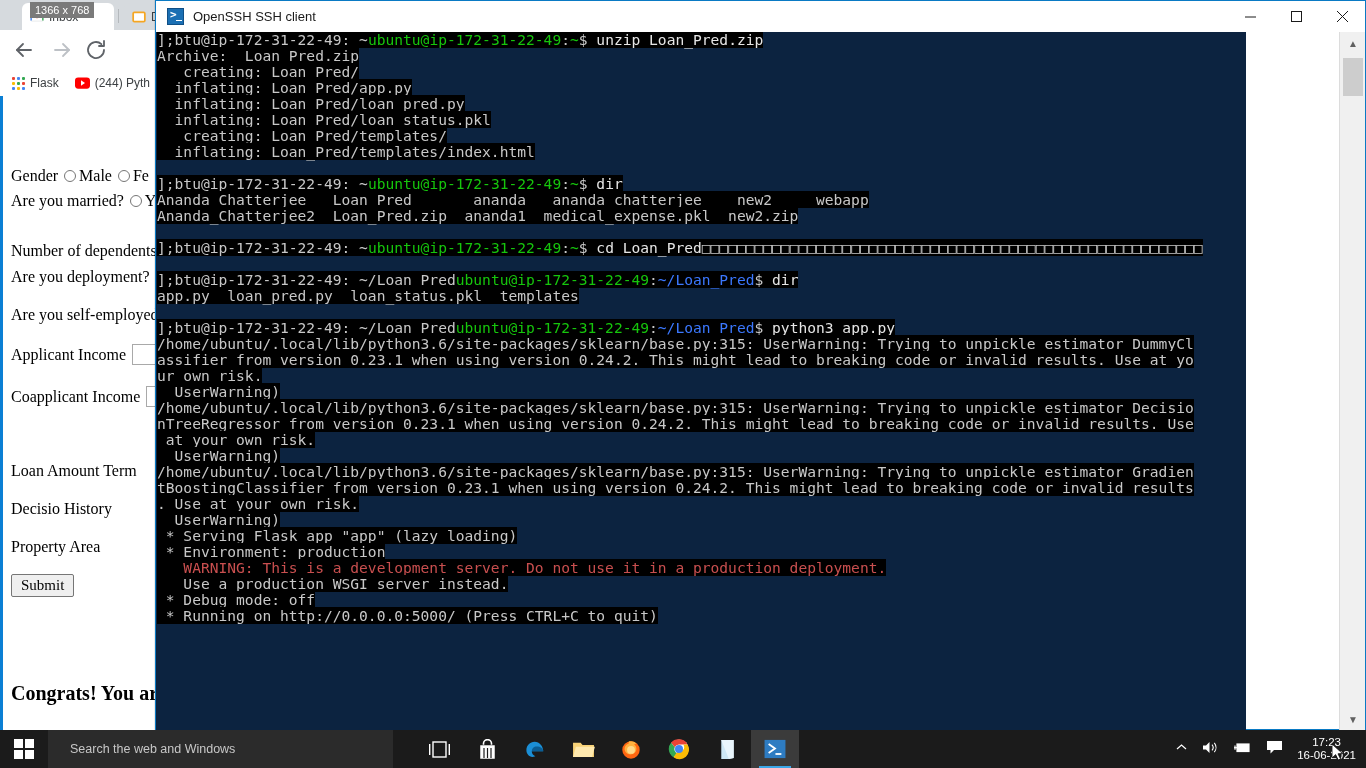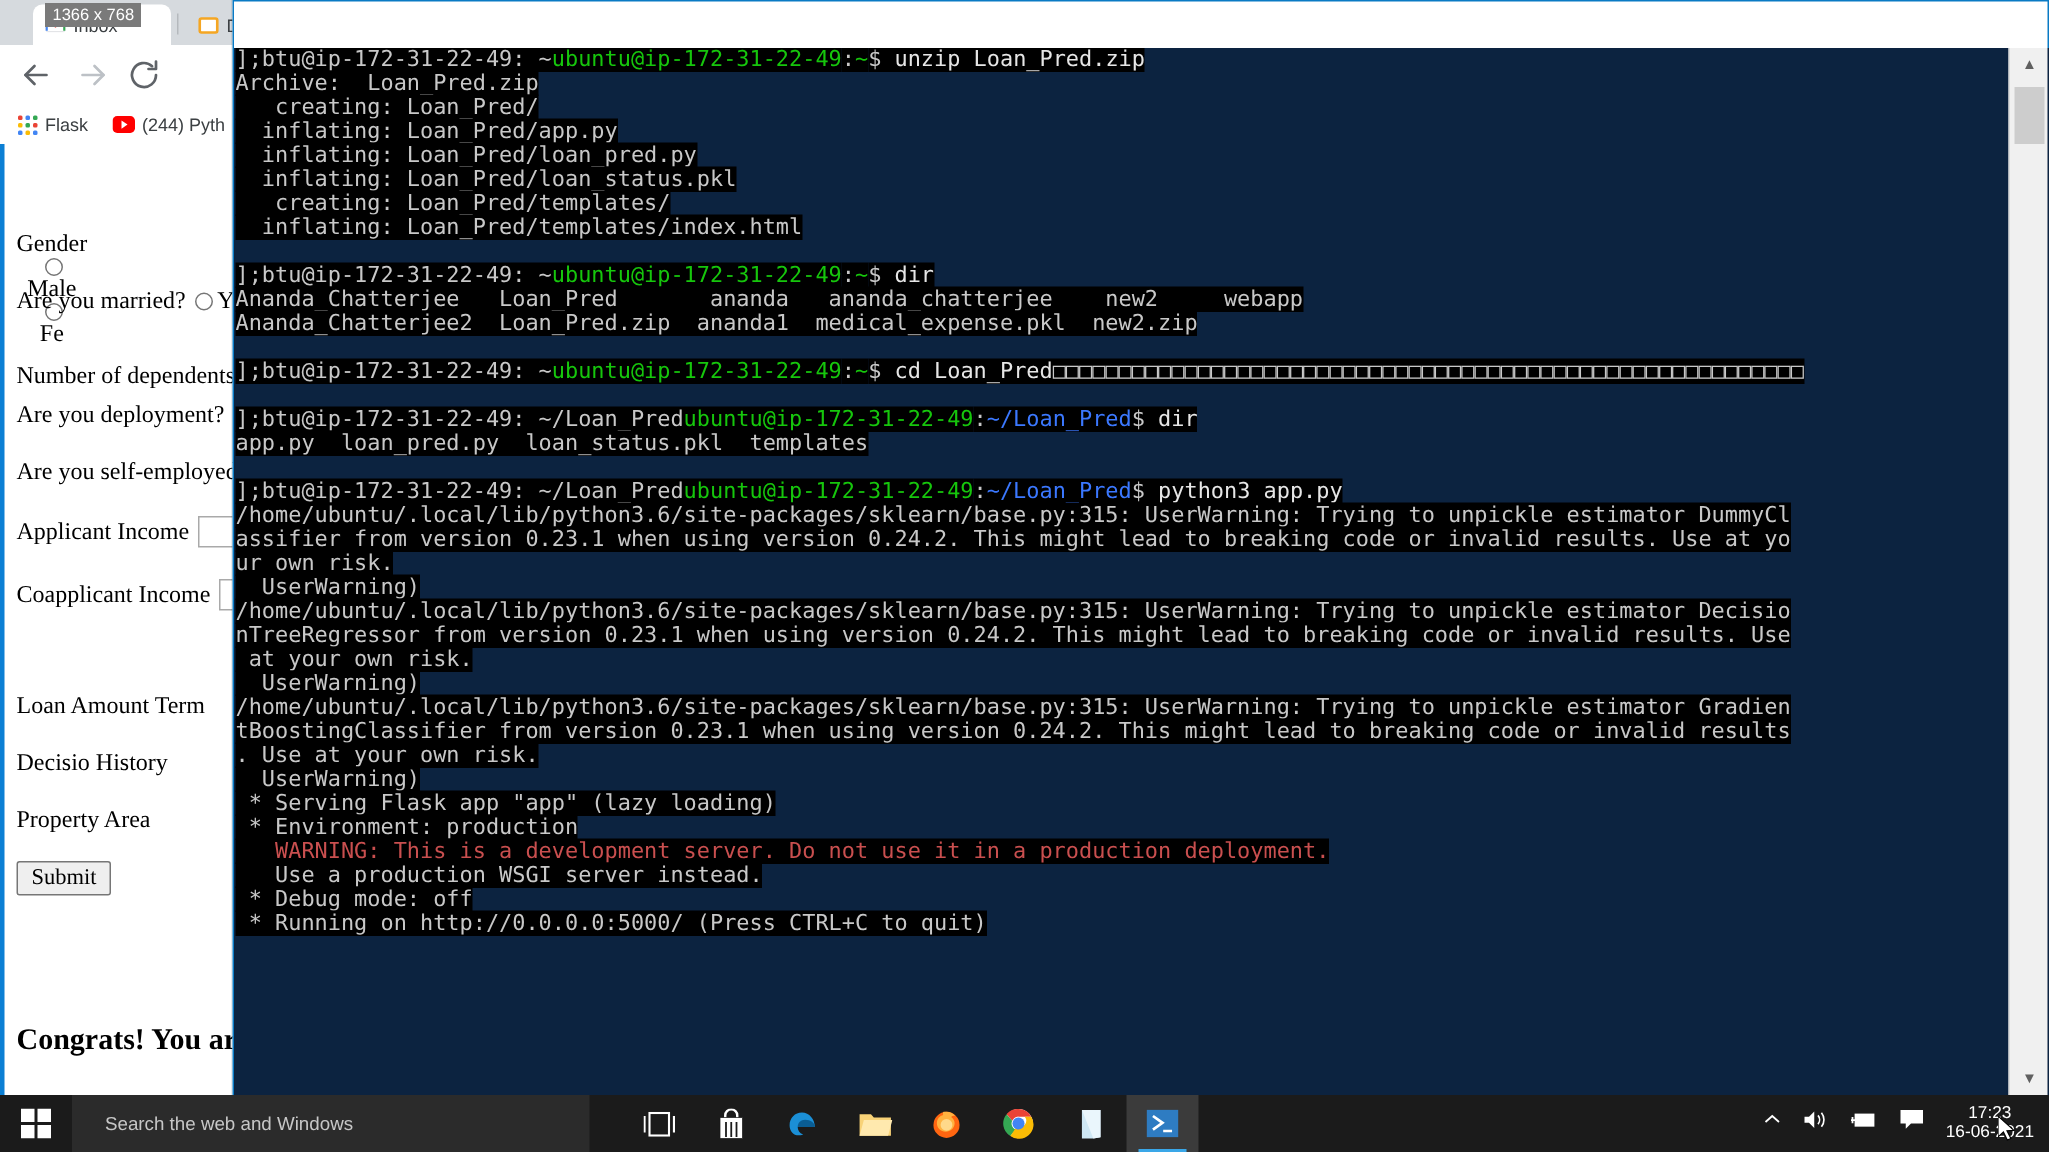--- a/index.html
+++ b/index.html
@@ -111,21 +111,21 @@
     content:""; position:absolute; left:8px; bottom:3px; width:6px; height:1.5px; background:#ffffff;
   }
   #ssh-title { font-size:13px; color:#1a1a1a; }
   .wbtn {
     position:absolute; top:0; width:46px; height:30px;
     display:flex; align-items:center; justify-content:center; color:#1a1a1a;
   }
   .wbtn svg { display:block; }
 
   #term-wrap {
-    position:absolute; left:0; top:31px; width:1211px; height:698px; background:#0c2340; overflow:hidden;
+    position:absolute; left:0; top:31px; width:1090px; height:698px; background:#0c2340; overflow:hidden;
   }
   #term {
     position:absolute; left:0; top:0; width:1185px; height:698px;
     padding:0 0 0 1px;
     font-family:"DejaVu Sans Mono", monospace;
     font-size:14.6px; line-height:16px;
     color:#cccccc; background:#0c2340;
     white-space:pre; overflow:hidden;
   }
   #term .line { height:16px; white-space:pre; }
@@ -259,21 +259,21 @@
         <svg width="15" height="12" viewBox="0 0 24 18">
           <rect x="0" y="0" width="24" height="18" rx="5" fill="#ff0000"></rect>
           <polygon points="9.6,4.6 16,9 9.6,13.4" fill="#ffffff"></polygon>
         </svg>
         <span>(244) Pyth</span>
       </div>
     </div>
 
     <div id="page-body">
 
-      <div class="form-row" style="top:58px;flex-direction:column;">
+      <div class="form-row" style="top:71px;">
         <span class="lbl">Gender</span>
         <span class="radio"></span>
         <span>Male</span>
         <span class="radio"></span>
         <span>Fe</span>
       </div>
 
       <div class="form-row" style="top:96px;">
         <span class="lbl">Are you married?</span>
         <span class="radio"></span>
@@ -317,20 +317,41 @@
       </div>
 
       <button id="submit-btn">Submit</button>
 
       <div id="result-text">Congrats! You are</div>
     </div>
   </div>
 
   <div id="ssh-window">
 
+    <div id="ssh-titlebar">
+      <span id="ssh-icon"></span>
+      <span id="ssh-title">OpenSSH SSH client</span>
+
+      <div class="wbtn" style="right:92px;">
+        <svg width="11" height="11" viewBox="0 0 11 11">
+            <line x1="0" y1="6" x2="11" y2="6" stroke="#1a1a1a" stroke-width="1"></line>
+          </svg>
+      </div>
+      <div class="wbtn" style="right:46px;">
+        <svg width="11" height="11" viewBox="0 0 11 11">
+            <rect x="0.5" y="0.5" width="10" height="10" fill="none" stroke="#1a1a1a" stroke-width="1"></rect>
+          </svg>
+      </div>
+      <div class="wbtn" style="right:0;">
+        <svg width="11" height="11" viewBox="0 0 11 11">
+            <line x1="0" y1="0" x2="11" y2="11" stroke="#1a1a1a" stroke-width="1"></line>
+            <line x1="11" y1="0" x2="0" y2="11" stroke="#1a1a1a" stroke-width="1"></line>
+          </svg>
+      </div>
+    </div>
 
     <div id="term-wrap">
       <div id="term"><div class="line"><span class="bg c-grey">];btu@ip-172-31-22-49: ~</span><span class="bg c-green">ubuntu@ip-172-31-22-49</span><span class="bg c-grey">:</span><span class="bg c-green">~</span><span class="bg c-grey">$ </span><span class="bg c-white">unzip Loan_Pred.zip</span></div><div class="line"><span class="bg c-grey">Archive:  Loan_Pred.zip</span></div><div class="line"><span class="bg c-grey">   creating: Loan_Pred/</span></div><div class="line"><span class="bg c-grey">  inflating: Loan_Pred/app.py</span></div><div class="line"><span class="bg c-grey">  inflating: Loan_Pred/loan_pred.py</span></div><div class="line"><span class="bg c-grey">  inflating: Loan_Pred/loan_status.pkl</span></div><div class="line"><span class="bg c-grey">   creating: Loan_Pred/templates/</span></div><div class="line"><span class="bg c-grey">  inflating: Loan_Pred/templates/index.html</span></div><div class="line"></div><div class="line"><span class="bg c-grey">];btu@ip-172-31-22-49: ~</span><span class="bg c-green">ubuntu@ip-172-31-22-49</span><span class="bg c-grey">:</span><span class="bg c-green">~</span><span class="bg c-grey">$ </span><span class="bg c-white">dir</span></div><div class="line"><span class="bg c-grey">Ananda_Chatterjee   Loan_Pred       ananda   ananda_chatterjee    new2     webapp</span></div><div class="line"><span class="bg c-grey">Ananda_Chatterjee2  Loan_Pred.zip  ananda1  medical_expense.pkl  new2.zip</span></div><div class="line"></div><div class="line"><span class="bg c-grey">];btu@ip-172-31-22-49: ~</span><span class="bg c-green">ubuntu@ip-172-31-22-49</span><span class="bg c-grey">:</span><span class="bg c-green">~</span><span class="bg c-grey">$ </span><span class="bg c-white">cd Loan_Pred</span><span class="bg c-grey">□□□□□□□□□□□□□□□□□□□□□□□□□□□□□□□□□□□□□□□□□□□□□□□□□□□□□□□□□</span></div><div class="line"></div><div class="line"><span class="bg c-grey">];btu@ip-172-31-22-49: ~/Loan_Pred</span><span class="bg c-green">ubuntu@ip-172-31-22-49</span><span class="bg c-grey">:</span><span class="bg c-cyan">~/Loan_Pred</span><span class="bg c-grey">$ </span><span class="bg c-white">dir</span></div><div class="line"><span class="bg c-grey">app.py  loan_pred.py  loan_status.pkl  templates</span></div><div class="line"></div><div class="line"><span class="bg c-grey">];btu@ip-172-31-22-49: ~/Loan_Pred</span><span class="bg c-green">ubuntu@ip-172-31-22-49</span><span class="bg c-grey">:</span><span class="bg c-cyan">~/Loan_Pred</span><span class="bg c-grey">$ </span><span class="bg c-white">python3 app.py</span></div><div class="line"><span class="bg c-grey">/home/ubuntu/.local/lib/python3.6/site-packages/sklearn/base.py:315: UserWarning: Trying to unpickle estimator DummyCl</span></div><div class="line"><span class="bg c-grey">assifier from version 0.23.1 when using version 0.24.2. This might lead to breaking code or invalid results. Use at yo</span></div><div class="line"><span class="bg c-grey">ur own risk.</span></div><div class="line"><span class="bg c-grey">  UserWarning)</span></div><div class="line"><span class="bg c-grey">/home/ubuntu/.local/lib/python3.6/site-packages/sklearn/base.py:315: UserWarning: Trying to unpickle estimator Decisio</span></div><div class="line"><span class="bg c-grey">nTreeRegressor from version 0.23.1 when using version 0.24.2. This might lead to breaking code or invalid results. Use</span></div><div class="line"><span class="bg c-grey"> at your own risk.</span></div><div class="line"><span class="bg c-grey">  UserWarning)</span></div><div class="line"><span class="bg c-grey">/home/ubuntu/.local/lib/python3.6/site-packages/sklearn/base.py:315: UserWarning: Trying to unpickle estimator Gradien</span></div><div class="line"><span class="bg c-grey">tBoostingClassifier from version 0.23.1 when using version 0.24.2. This might lead to breaking code or invalid results</span></div><div class="line"><span class="bg c-grey">. Use at your own risk.</span></div><div class="line"><span class="bg c-grey">  UserWarning)</span></div><div class="line"><span class="bg c-grey"> * Serving Flask app "app" (lazy loading)</span></div><div class="line"><span class="bg c-grey"> * Environment: production</span></div><div class="line"><span class="bg c-red">   WARNING: This is a development server. Do not use it in a production deployment.</span></div><div class="line"><span class="bg c-grey">   Use a production WSGI server instead.</span></div><div class="line"><span class="bg c-grey"> * Debug mode: off</span></div><div class="line"><span class="bg c-grey"> * Running on http://0.0.0.0:5000/ (Press CTRL+C to quit)</span></div></div>
     </div>
 
     <div id="term-scroll">
       <div class="sb-arrow" id="sb-up">▲</div>
       <div id="sb-thumb"></div>
       <div class="sb-arrow" id="sb-down">▼</div>
     </div>

